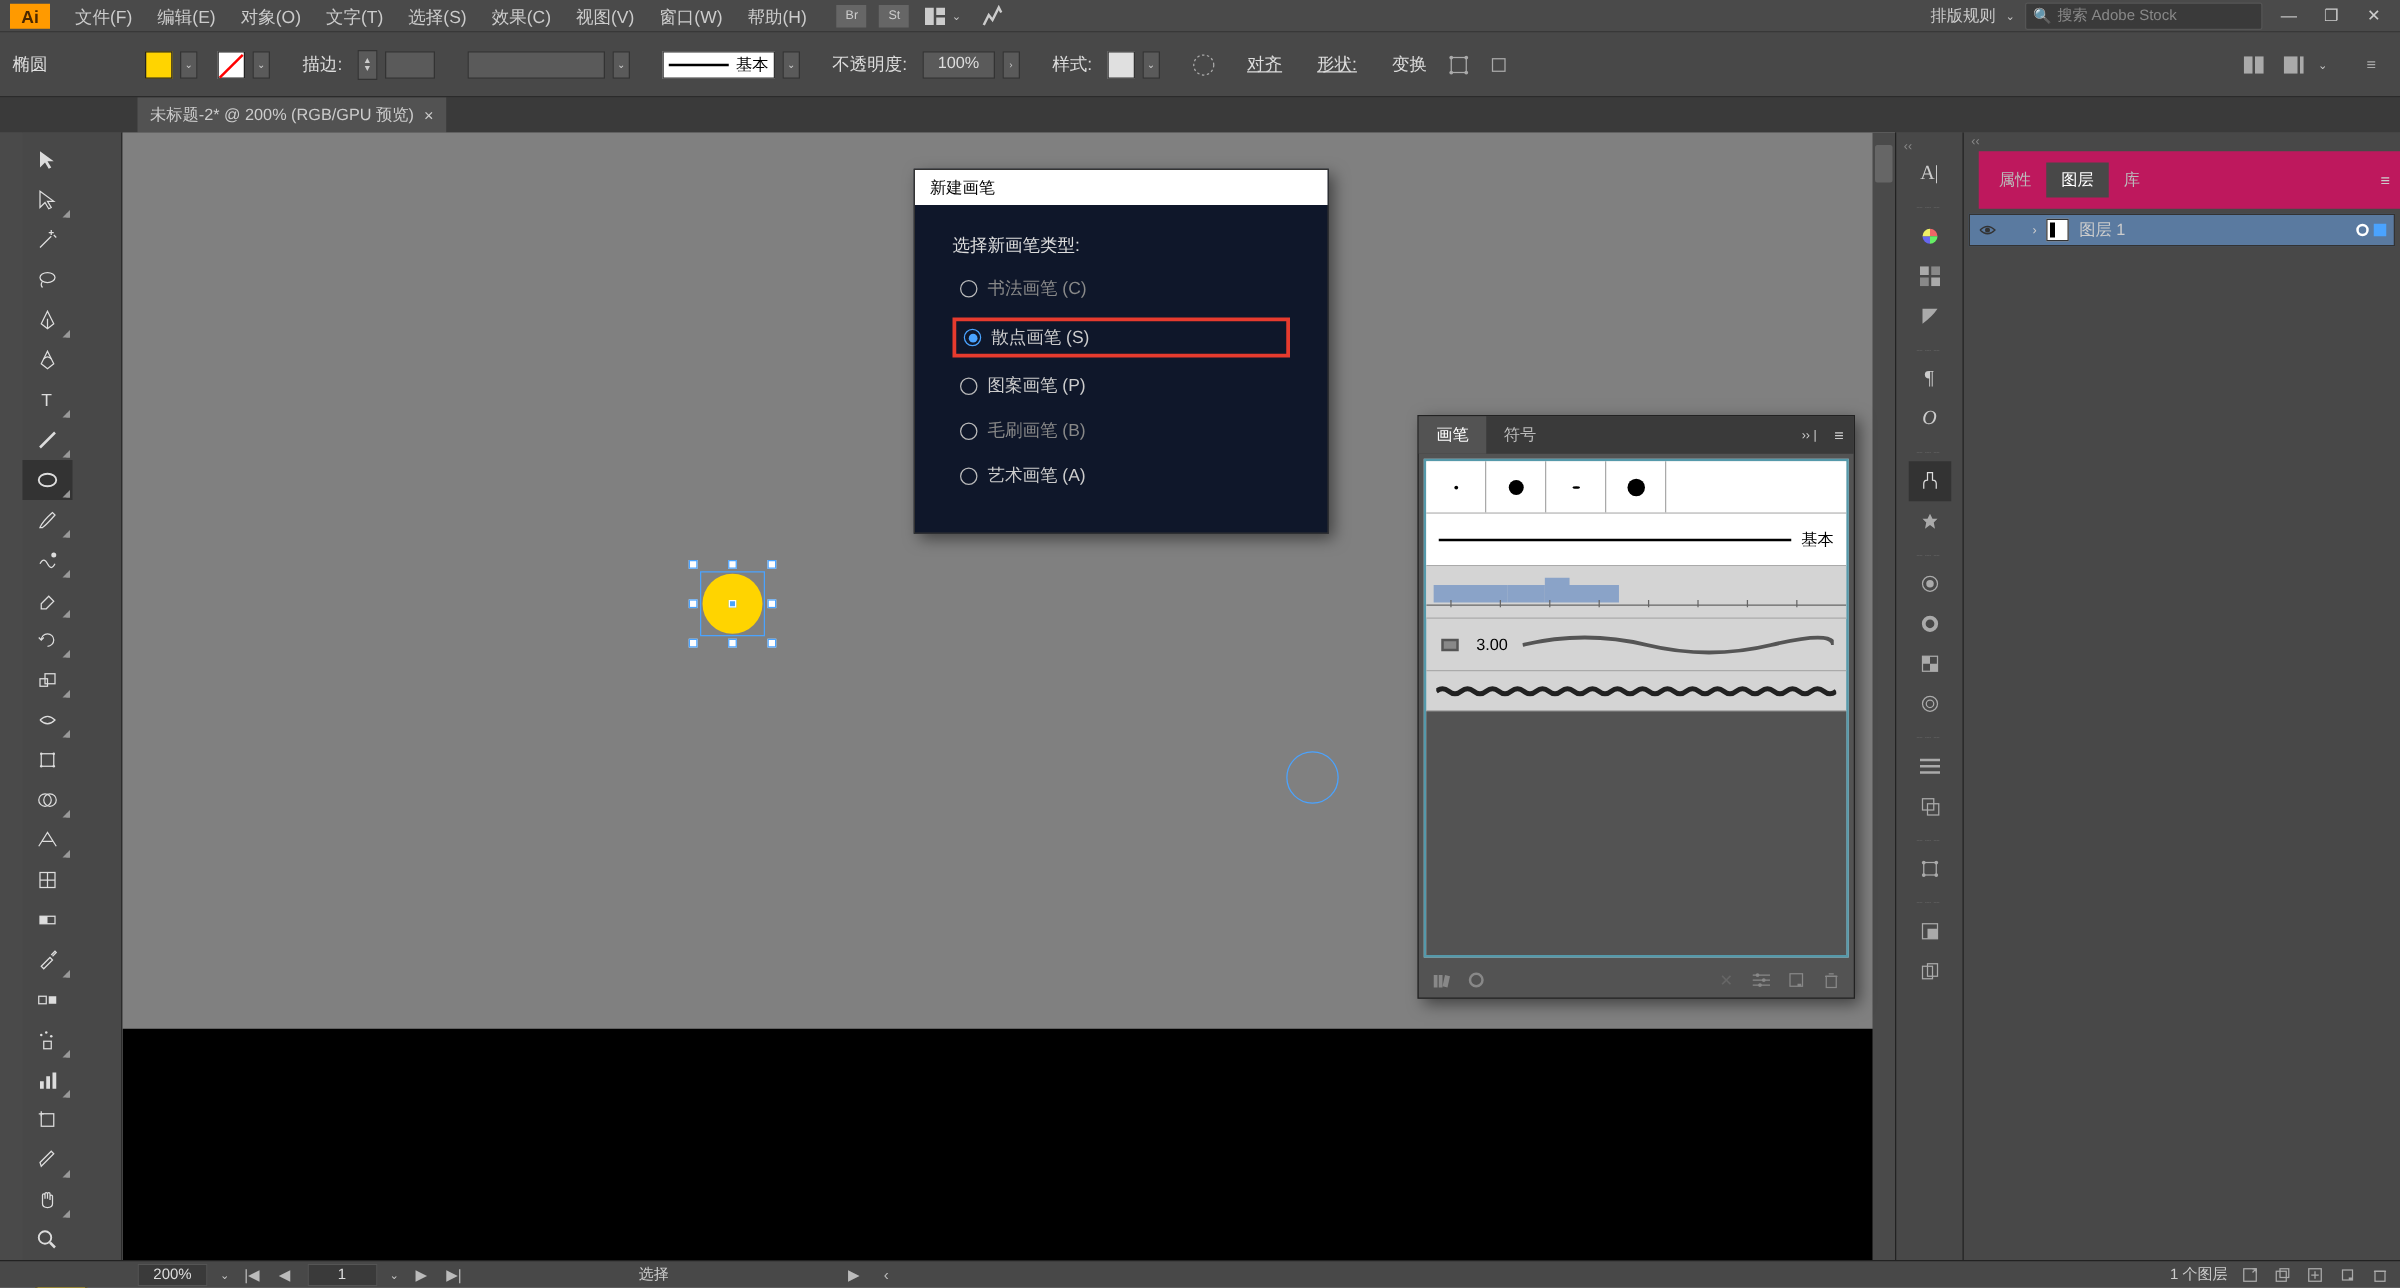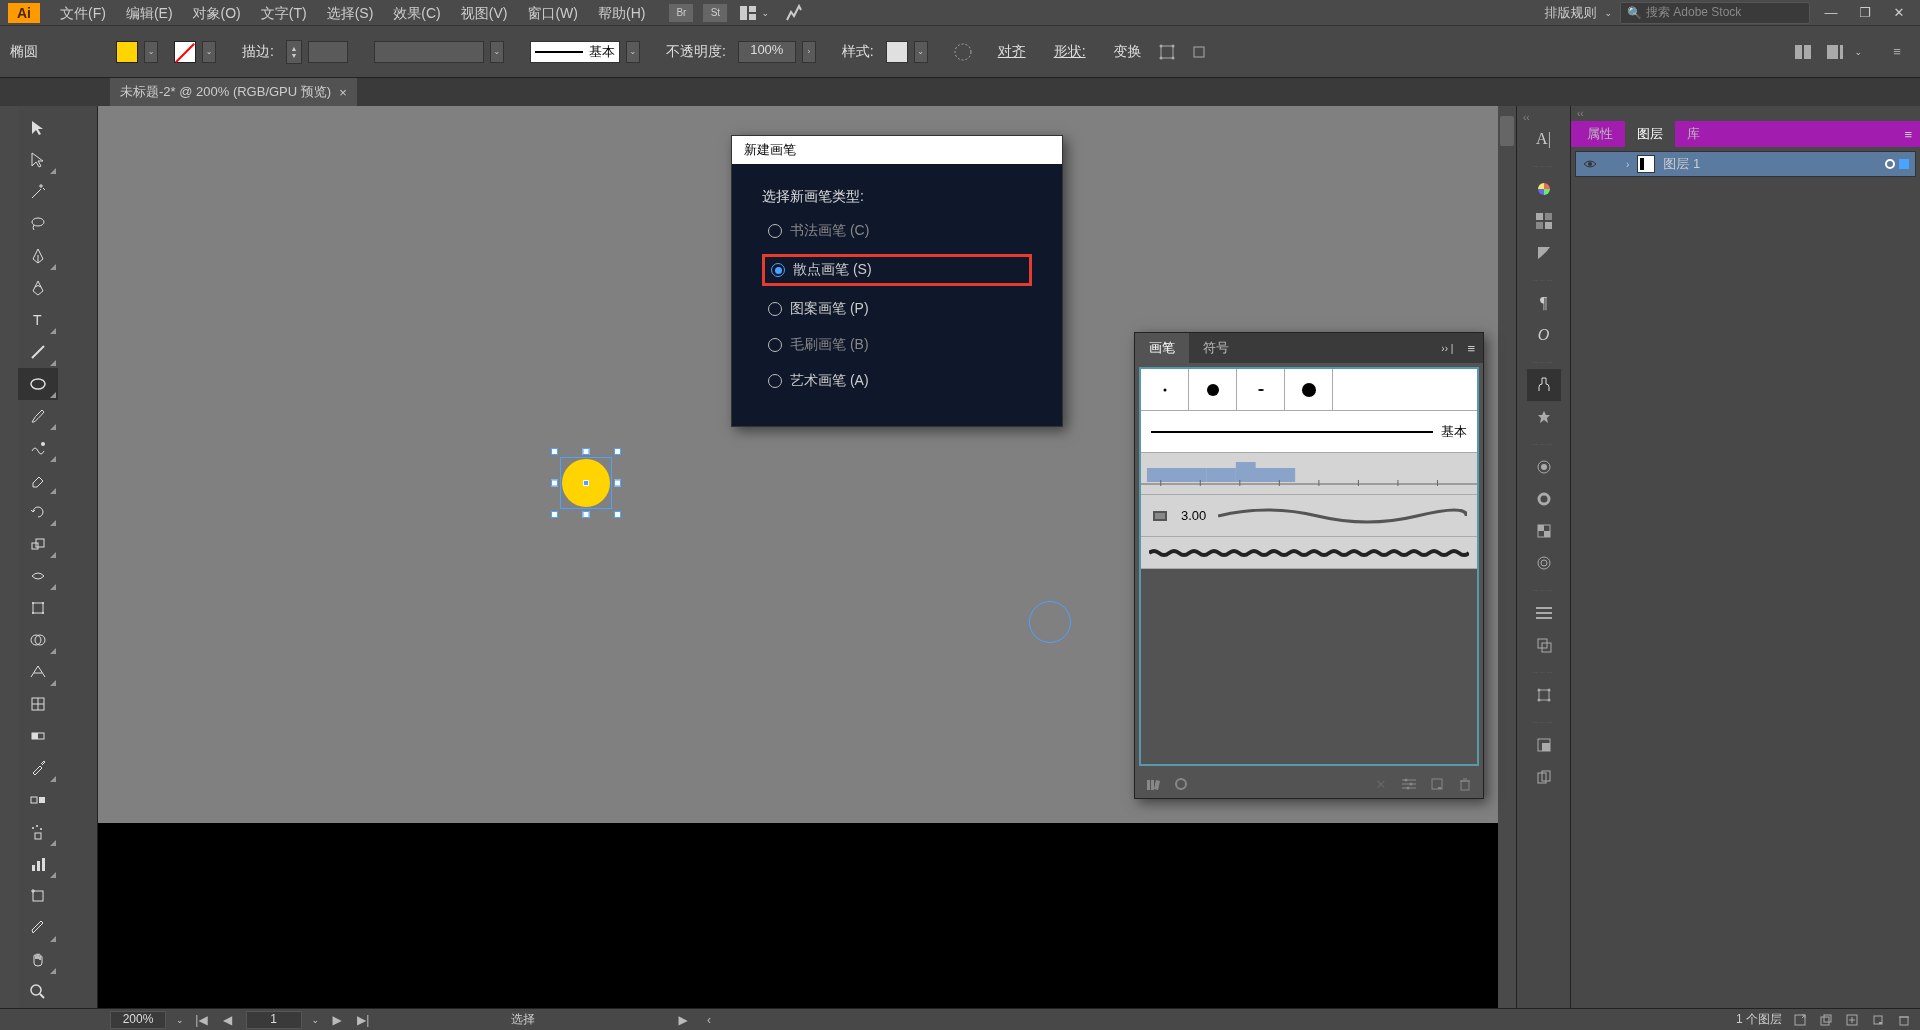--- a/index.html
+++ b/index.html
@@ -59,21 +59,21 @@
 .scrollbar-v .thumb { position: absolute; left: 2px; right: 2px; top: 10px; height: 30px; background: #666; border-radius: 2px; }
 
 
 .rdock { width: 54px; background: #484848; border-left: 1px solid #222; display: flex; flex-direction: column; align-items: center; padding-top: 6px; }
 .rdock .gripper { width: 40px; height: 10px; display: flex; align-items: center; justify-content: center; font-size: 8px; color: #666; letter-spacing: 2px; margin: 6px 0 2px; }
 .rdock .db { width: 34px; height: 32px; display: flex; align-items: center; justify-content: center; color: #ccc; cursor: pointer; }
 .rdock .db.active { background: #333; }
 
 
 .rpanel { width: 350px; background: #484848; border-left: 1px solid #222; display: flex; flex-direction: column; }
-.rpanel-tabs { display: flex; height: 26px; background: #a21caf; align-items: center; padding-left: 4px; }
+.rpanel-tabs { display: flex; height: 46px; background: #be185d; align-items: center; padding-left: 4px; margin-left: 12px; }
 .rpanel-tab { padding: 0 12px; height: 28px; line-height: 28px; cursor: pointer; color: #bbb; }
 .rpanel-tab.active { background: #484848; color: #fff; }
 .rpanel-tabs .menu { margin-left: auto; padding: 0 8px; cursor: pointer; }
 .layer-row { display: flex; align-items: center; height: 26px; background: #5a7aa0; border: 1px solid #333; margin: 4px; padding: 0 6px; gap: 8px; }
 .layer-eye { width: 16px; height: 16px; display: flex; align-items: center; justify-content: center; }
 .layer-thumb { width: 18px; height: 18px; background: #fff; border: 1px solid #333; position: relative; }
 .layer-thumb::before { content: ''; position: absolute; inset: 2px 10px 2px 2px; background: #000; }
 .layer-targ { margin-left: auto; display: flex; gap: 4px; align-items: center; }
 .layer-circ { width: 10px; height: 10px; border: 2px solid #fff; border-radius: 50%; }
 .layer-sq { width: 10px; height: 10px; background: #4aa3ff; }

